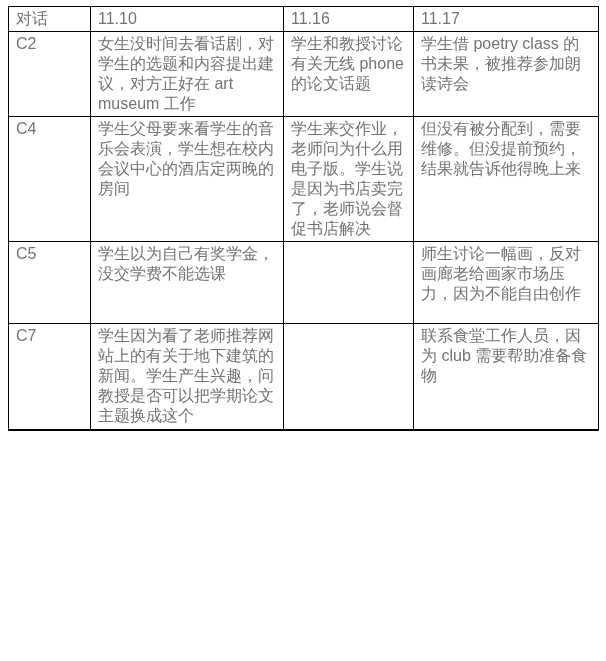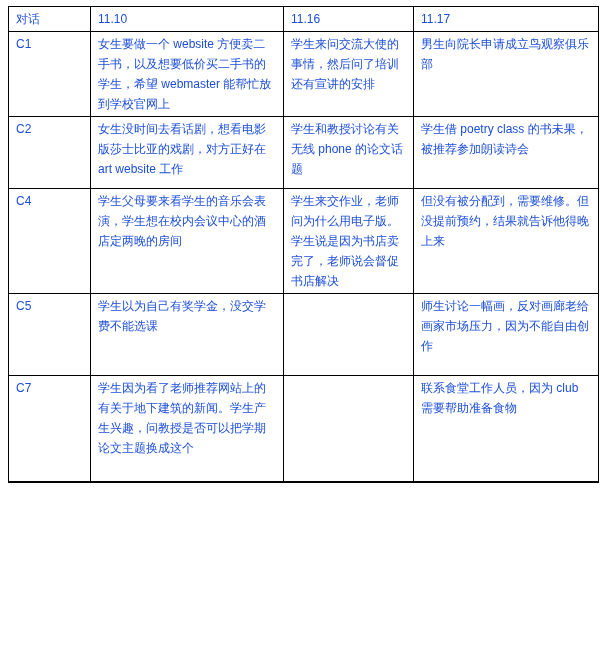--- a/index.html
+++ b/index.html
@@ -23,24 +23,24 @@
     border-collapse: collapse;
     table-layout: fixed;
     background: #ffffff;
   }
   table.doc-table th,
   table.doc-table td {
     border: 1px solid #000000;
     vertical-align: top;
     text-align: left;
     padding: 2px 6px 2px 7px;
-    font-size: 12px;
+    font-size: 16px;
     line-height: 20px;
     font-weight: normal;
-    color: #1d4ed8;
+    color: #737373;
     word-break: break-word;
     overflow: hidden;
   }
   table.doc-table {
     border: 1px solid #000000;
     border-bottom-width: 2px;
   }
   tr.h-header { height: 25px; }
   tr.h-c1 { height: 81px; }
   tr.h-c2 { height: 72px; margin-top: 7px; }
@@ -63,29 +63,23 @@
     </colgroup>
     <thead>
       <tr class="h-header">
         <th>对话</th>
         <th>11.10</th>
         <th>11.16</th>
         <th>11.17</th>
       </tr>
     </thead>
     <tbody>
-      <tr class="h-c1">
-        <td>C1</td>
-        <td>女生要做一个 website 方便卖二手书，以及想要低价买二手书的学生，希望 webmaster 能帮忙放到学校官网上</td>
-        <td>学生来问交流大使的事情，然后问了培训还有宣讲的安排</td>
-        <td>男生向院长申请成立鸟观察俱乐部</td>
-      </tr>
       <tr class="h-c2">
         <td>C2</td>
-        <td>女生没时间去看话剧，想看电影版莎士比亚的戏剧，对方正好在 art website 工作</td>
+        <td>女生没时间去看话剧，对学生的选题和内容提出建议，对方正好在 art museum 工作</td>
         <td>学生和教授讨论有关无线 phone 的论文话题</td>
         <td>学生借 poetry class 的书未果，被推荐参加朗读诗会</td>
       </tr>
       <tr class="h-c4">
         <td>C4</td>
         <td>学生父母要来看学生的音乐会表演，学生想在校内会议中心的酒店定两晚的房间</td>
         <td>学生来交作业，老师问为什么用电子版。学生说是因为书店卖完了，老师说会督促书店解决</td>
         <td>但没有被分配到，需要维修。但没提前预约，结果就告诉他得晚上来</td>
       </tr>
       <tr class="h-c5">

